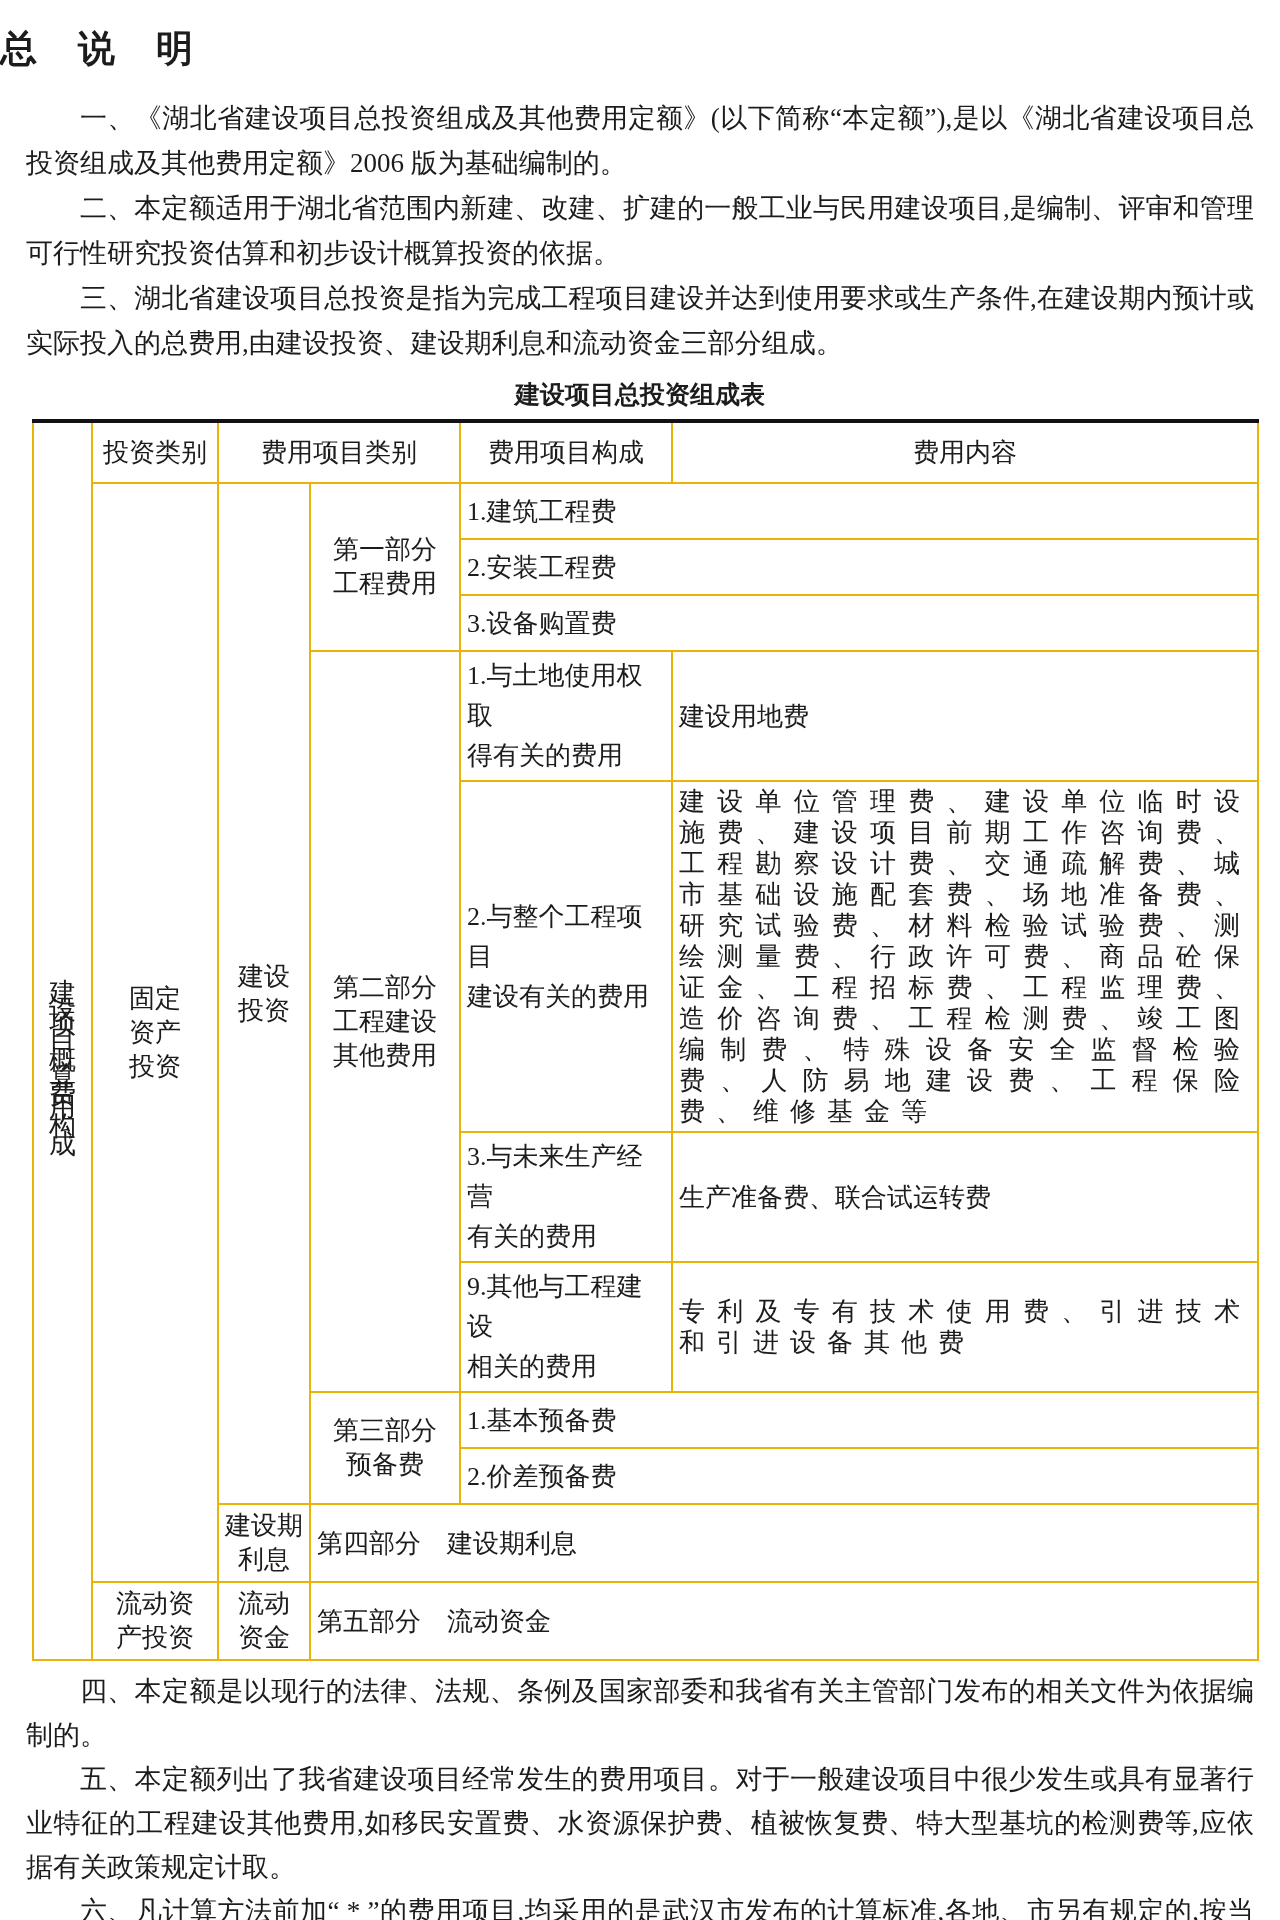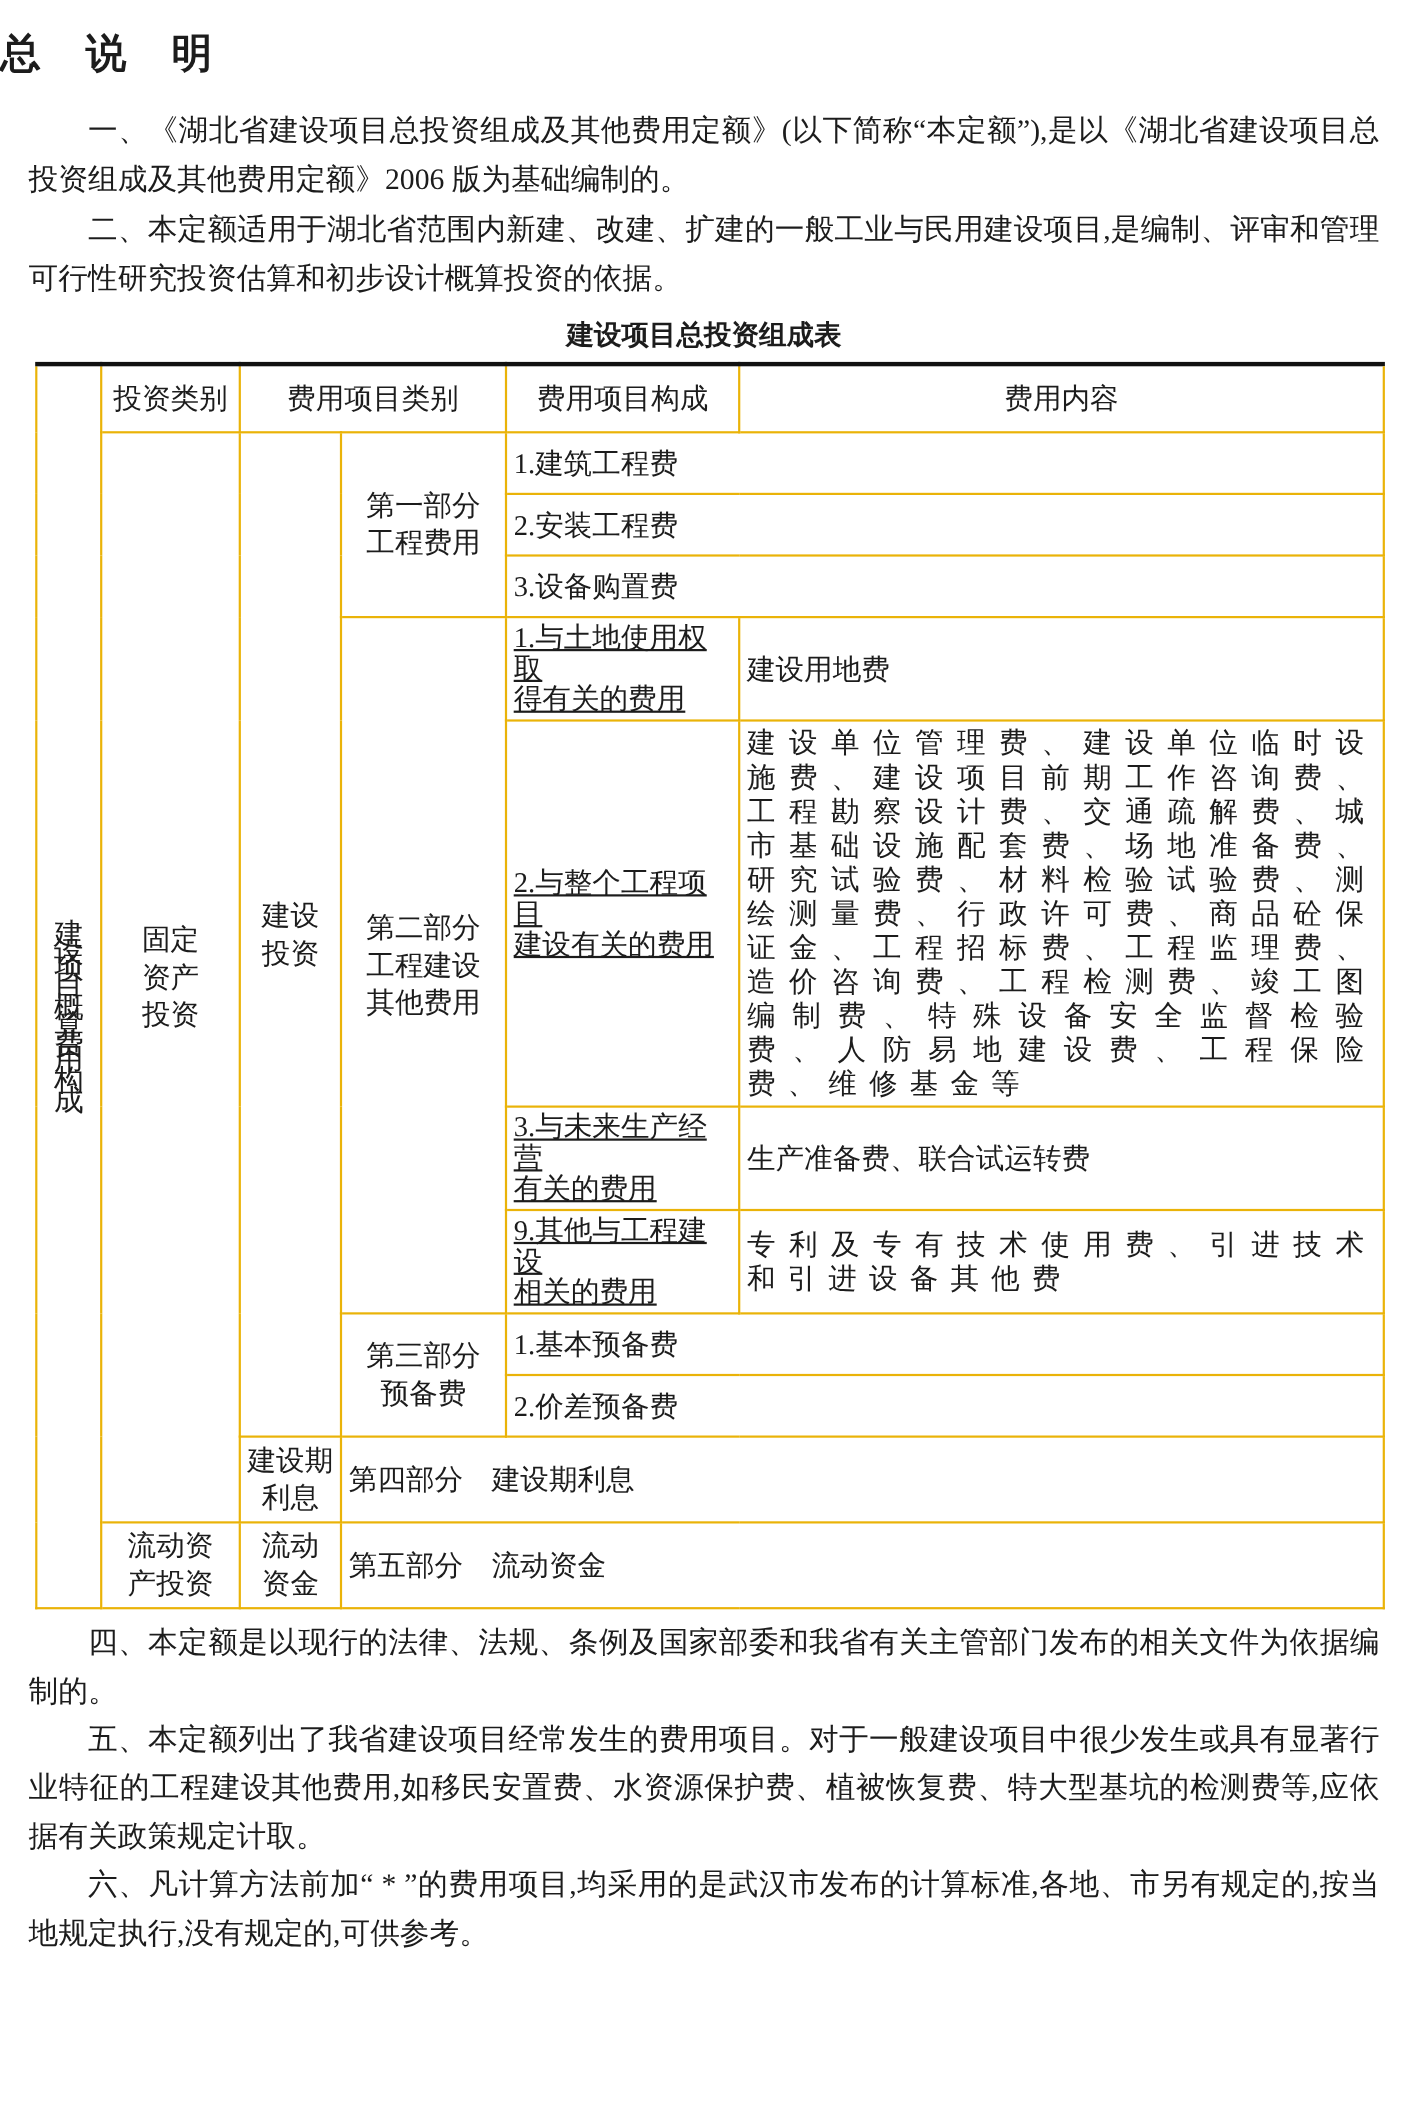--- a/index.html
+++ b/index.html
@@ -64,33 +64,34 @@
     line-height:31px;
     text-align:justify;
     font-size:27px;
     padding:8px 6px 8px 12px;
     margin-top:12px;
   }
   td.cell-part{
     padding-left:28px;
     font-size:27px;
   }
-  td.feecomp{line-height:28px;white-space:pre-line;padding-left:10px;text-decoration:underline;}
+  td.feecomp{line-height:40px;white-space:pre-line;padding-left:10px;}
   .bottom{margin-top:8px;}
   .bottom .para{line-height:44px;}
 </style>
 </head>
 <body>
 
 <div class="page">
 
   <h1 class="doc-title">总　说　明</h1>
 
   <p class="para">一、《湖北省建设项目总投资组成及其他费用定额》(以下简称“本定额”),是以《湖北省建设项目总投资组成及其他费用定额》2006 版为基础编制的。</p>
   <p class="para">二、本定额适用于湖北省范围内新建、改建、扩建的一般工业与民用建设项目,是编制、评审和管理可行性研究投资估算和初步设计概算投资的依据。</p>
+  <p class="para">三、湖北省建设项目总投资是指为完成工程项目建设并达到使用要求或生产条件,在建设期内预计或实际投入的总费用,由建设投资、建设期利息和流动资金三部分组成。</p>
 
   <div class="tbl-title">建设项目总投资组成表</div>
 
   <table class="main">
     <colgroup>
       <col style="width:59px">
         <col style="width:126px">
         <col style="width:92px">
       <col style="width:150px">
         <col style="width:212px">

